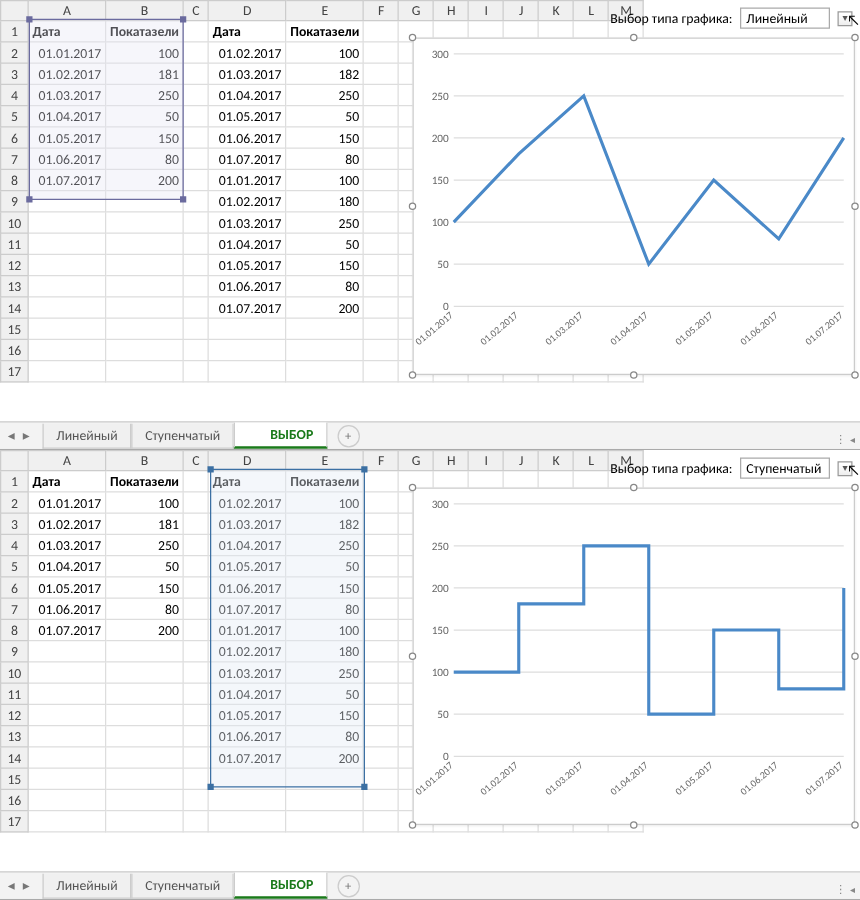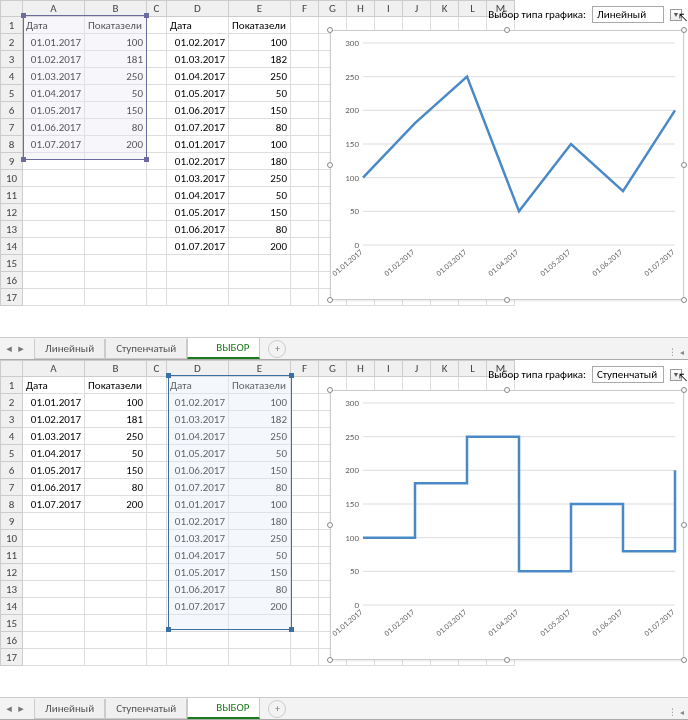--- a/index.html
+++ b/index.html
@@ -32,21 +32,21 @@
     border: 1px solid #ddd;
     padding: 1px 3px;
     height: 17px;
     font-size: 11px;
     color: #000;
     background: #fff;
     overflow: hidden;
     white-space: nowrap;
   }
   .right { text-align: right; }
-  .bold { font-weight: normal; }
+  .bold { font-weight: bold; }
   .colA { width: 62px; }
   .colB { width: 62px; }
   .colC { width: 20px; }
   .colD { width: 62px; }
   .colE { width: 62px; }
   .narrow { width: 28px; }
   .chart-wrap {
     position: absolute;
     right: 4px;
     top: 30px;
@@ -130,21 +130,21 @@
     padding: 3px 10px;
     border: 1px solid #ccc;
     border-top: none;
     background: #f0f0f0;
     color: #555;
     cursor: pointer;
   }
   .tab.active {
     background: #fff;
     color: #1a7a1a;
-    font-weight: normal;
+    font-weight: bold;
     border-bottom: 2px solid #1a7a1a;
     padding-left: 28px;
   }
   .tab-add {
     width: 18px; height: 18px;
     margin-left: 8px;
     display: flex;
     align-items: center;
     justify-content: center;
     color: #777;

